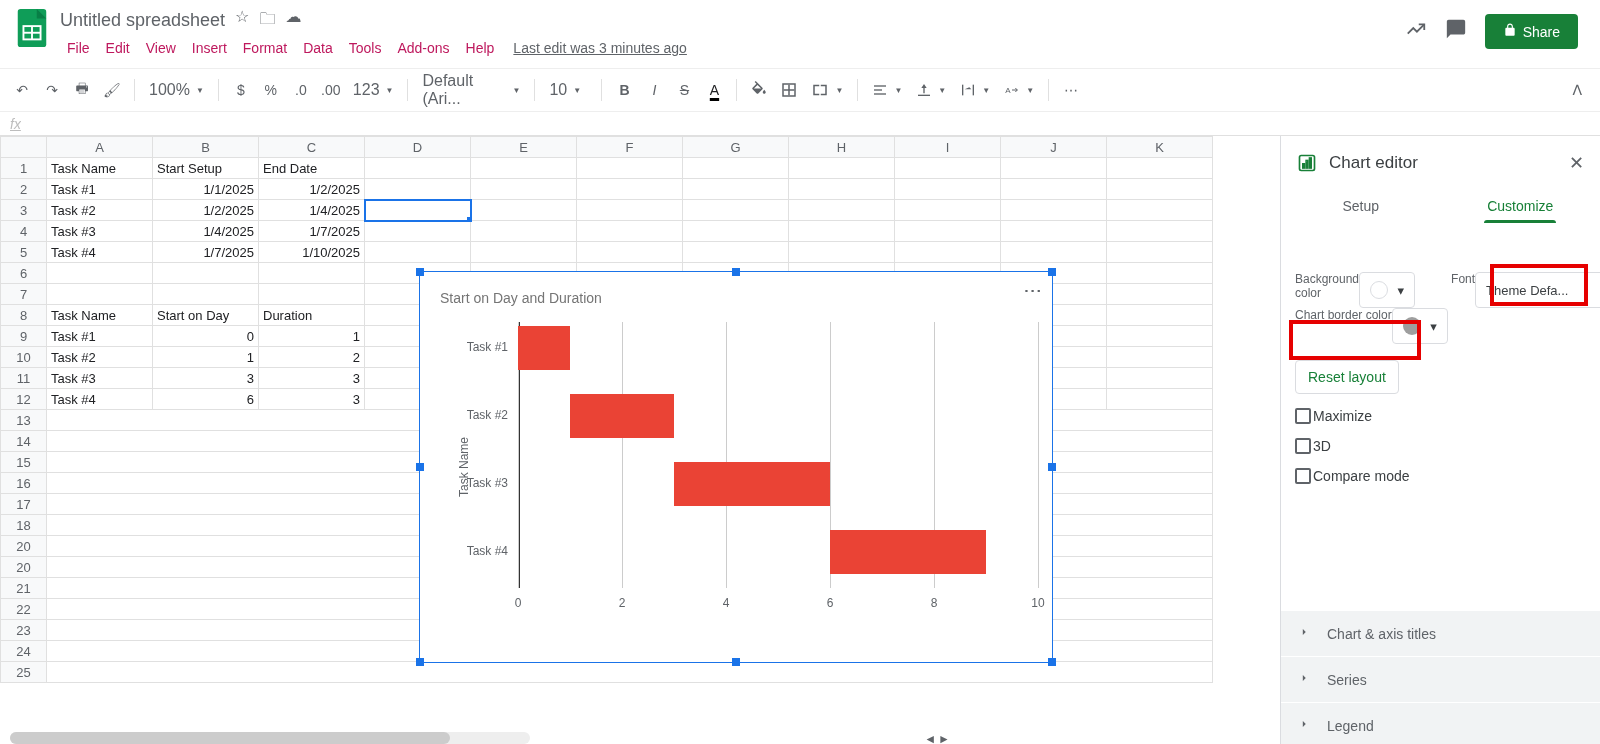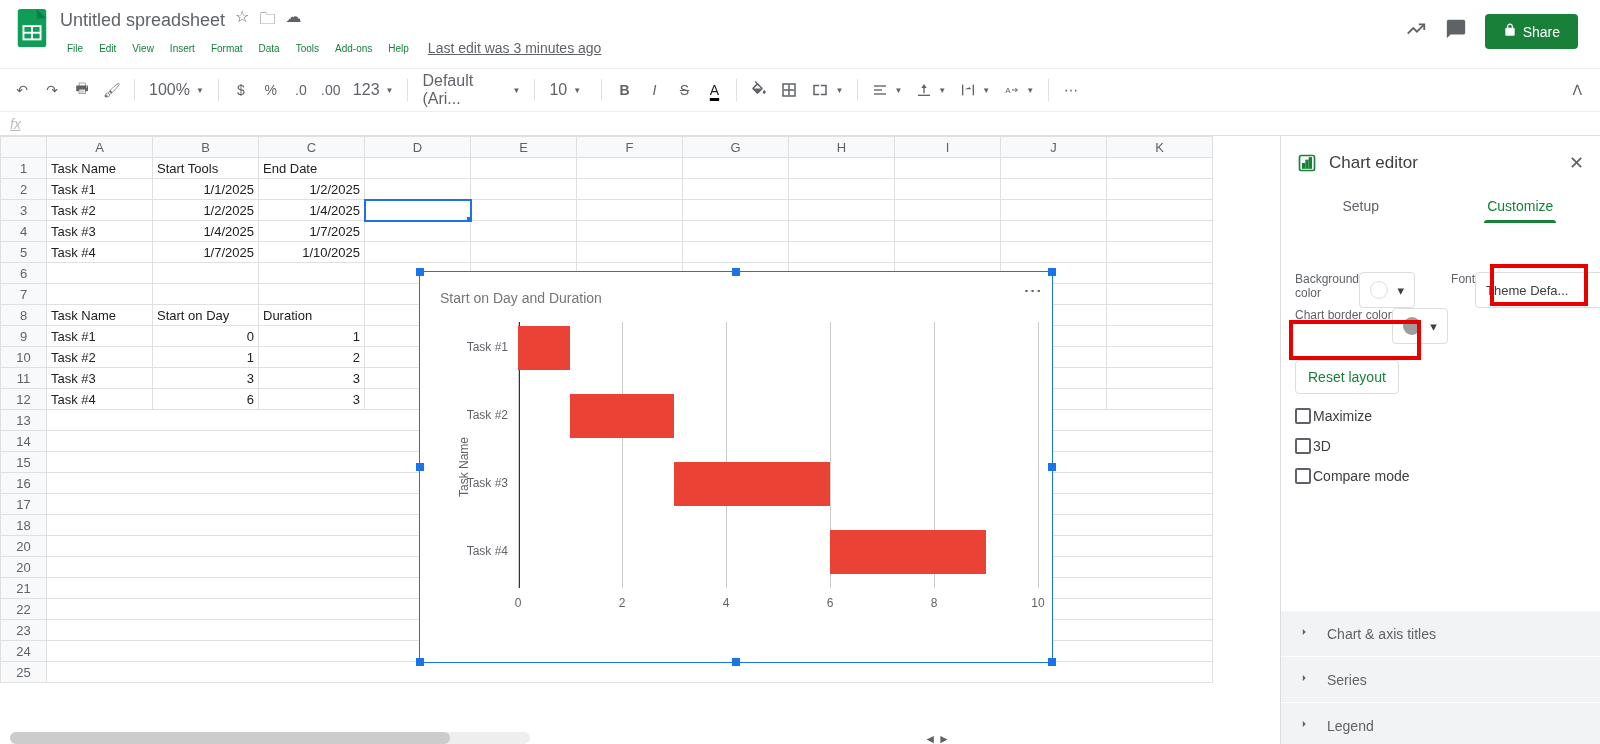--- a/index.html
+++ b/index.html
@@ -8,21 +8,21 @@
   
   .titlebar { display: flex; align-items: flex-start; padding: 8px 12px 0 12px; }
   .logo { width: 40px; height: 40px; display: flex; align-items: center; justify-content: center; margin-right: 8px; }
   .logo svg { width: 30px; height: 38px; }
   .title-col { flex: 1; }
   .title-row { display: flex; align-items: center; gap: 10px; height: 24px; }
   .doc-title { font-size: 18px; color: #5f6368; }
   .title-icons { display: flex; gap: 10px; color: #5f6368; }
   .title-icons span { font-size: 16px; }
   .menu-row { display: flex; align-items: center; gap: 2px; margin-top: 4px; height: 24px; }
-  .menu-item { font-size: 10px; color: #15803d; padding: 4px 7px; border-radius: 4px; text-align: center; }
+  .menu-item { font-size: 14px; color: #be185d; padding: 4px 7px; border-radius: 4px; text-align: center; }
   .last-edit { font-size: 14px; color: #5f6368; text-decoration: underline; margin-left: 10px; }
   .title-right { display: flex; align-items: center; gap: 18px; padding-right: 10px; padding-top: 6px; }
   .share-btn { background: #188038; color: #fff; font-weight: 500; font-size: 14px; padding: 9px 18px; border-radius: 4px; display: flex; align-items: center; gap: 6px; }
   .right-icon { color: #5f6368; font-size: 20px; }
 
   
   .toolbar { height: 44px; border-top: 1px solid #eee; border-bottom: 1px solid #eee; margin-top: 8px; display: flex; align-items: center; padding: 0 8px; gap: 2px; color: #5f6368; }
   .tb-btn { min-width: 28px; height: 28px; display: flex; align-items: center; justify-content: center; font-size: 14px; border-radius: 2px; padding: 0 4px; }
   .tb-sep { width: 1px; height: 22px; background: #e0e0e0; margin: 0 6px; }
   .tb-drop { display: flex; align-items: center; gap: 6px; padding: 0 6px; }
@@ -270,21 +270,21 @@
         <th class="colF">F</th>
         <th class="colG">G</th>
         <th class="colH">H</th>
         <th class="colI">I</th>
         <th class="colJ">J</th>
         <th class="colK">K</th>
       </tr>
       <tr>
             <th class="rowhdr">1</th>
             <td>Task Name</td>
-            <td>Start Tools</td>
+            <td>Start Setup</td>
             <td>End Date</td>
             <td></td>
             <td></td>
             <td></td>
             <td></td>
             <td></td>
             <td></td>
             <td></td>
             <td></td>
           </tr>

